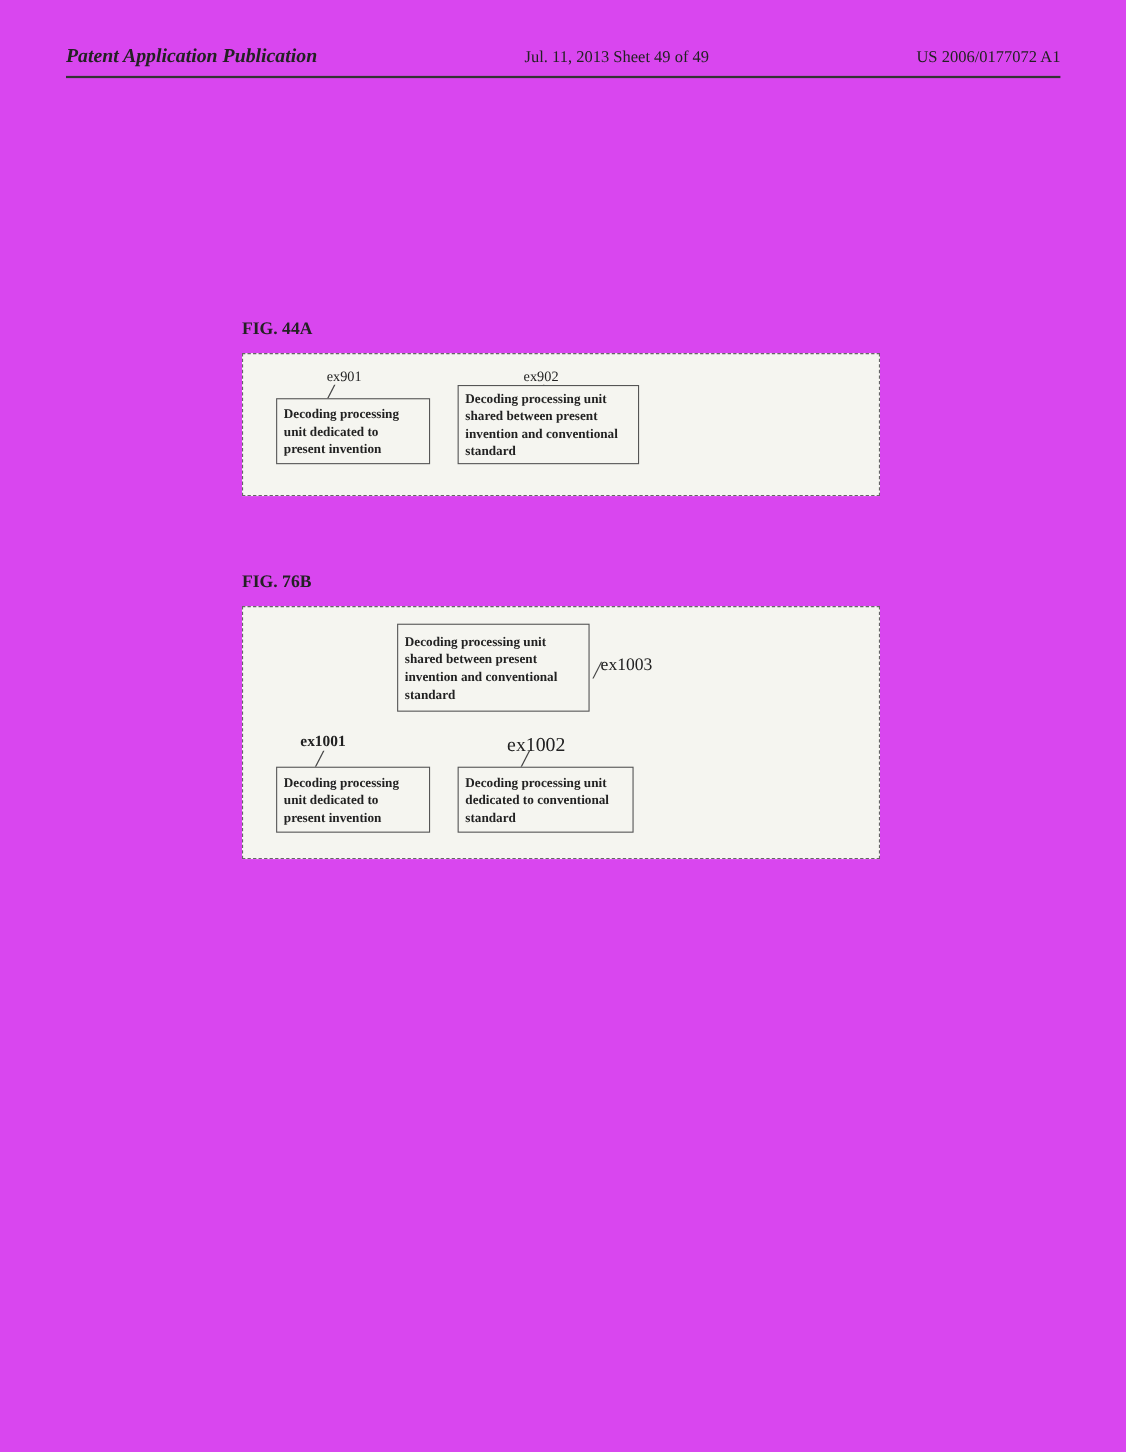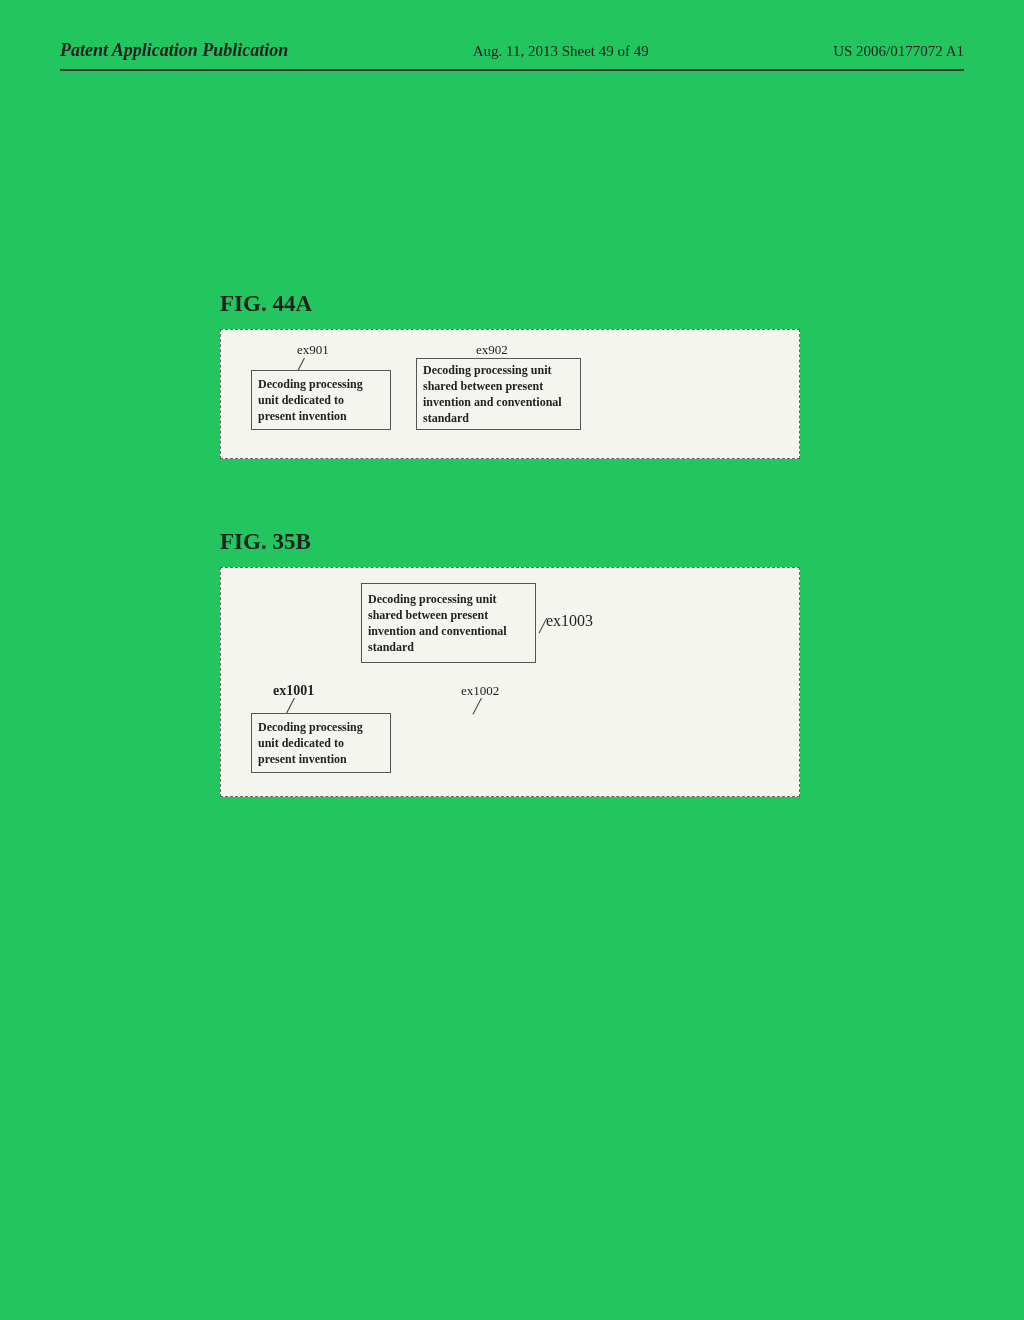--- a/index.html
+++ b/index.html
@@ -13,21 +13,21 @@
       font-family: 'Times New Roman', Times, serif;
       width: 1024px;
       min-height: 1320px;
       position: relative;
       color: #222;
     }
 
     .page {
       width: 1024px;
       min-height: 1320px;
-      background: #22c55e;
+      background: #d946ef;
       padding: 40px 60px;
       position: relative;
     }
 
     
     .header {
       display: flex;
       justify-content: space-between;
       align-items: baseline;
       border-bottom: 2px solid #333;
@@ -229,21 +229,21 @@
       top: 130px;
       left: 65px;
       font-size: 14px;
       color: #444;
     }
 
     .ref-ex1002 {
       position: absolute;
       top: 115px;
       left: 240px;
-      font-size: 13px;
+      font-size: 18px;
     }
     .ref-ex1002-arrow {
       position: absolute;
       top: 130px;
       left: 252px;
       font-size: 14px;
       color: #444;
     }
 
     
@@ -251,33 +251,33 @@
       margin-left: 160px;
       margin-top: 10px;
     }
 
     .fig44b-section {
       margin-left: 160px;
       margin-top: 10px;
     }
 
     .fig-title {
-      font-size: 23px;
+      font-size: 16px;
       font-weight: bold;
       margin-bottom: 12px;
     }
   </style>
 </head>
 <body>
 
 <div class="page">
 
   <div class="header">
     <div class="header-left">Patent Application Publication</div>
-    <div class="header-center">Aug. 11, 2013  Sheet 49 of 49</div>
+    <div class="header-center">Jul. 11, 2013  Sheet 49 of 49</div>
     <div class="header-right">US 2006/0177072 A1</div>
   </div>
 
   <div style="height: 180px;"></div>
 
   <div class="fig44a-section">
     <div class="fig-title">FIG. 44A</div>
 
     <div class="diagram-box fig44a-content">
 
@@ -297,39 +297,42 @@
         <span>Decoding processing unit shared between present invention and conventional standard</span>
       </div>
 
     </div>
 
   </div>
 
   <div style="height: 60px;"></div>
 
   <div class="fig44b-section">
-    <div class="fig-title">FIG. 35B</div>
+    <div class="fig-title">FIG. 76B</div>
 
     <div class="diagram-box fig44b-content">
 
       <span class="ref-ex1003">ex1003</span>
       <span class="ref-ex1003-arrow">╱</span>
 
       <div class="fig44b-box-top inner-box">
         <span>Decoding processing unit shared between present invention and conventional standard</span>
       </div>
 
       <span class="ref-ex1001">ex1001</span>
       <span class="ref-ex1001-arrow">╱</span>
 
       <div class="fig44b-box-bl inner-box">
         <span>Decoding processing unit dedicated to present invention</span>
       </div>
 
       <span class="ref-ex1002">ex1002</span>
       <span class="ref-ex1002-arrow">╱</span>
 
+      <div class="fig44b-box-br inner-box">
+        <span>Decoding processing unit dedicated to conventional standard</span>
+      </div>
 
     </div>
 
   </div>
 
 </div>
 
 </body></html>

